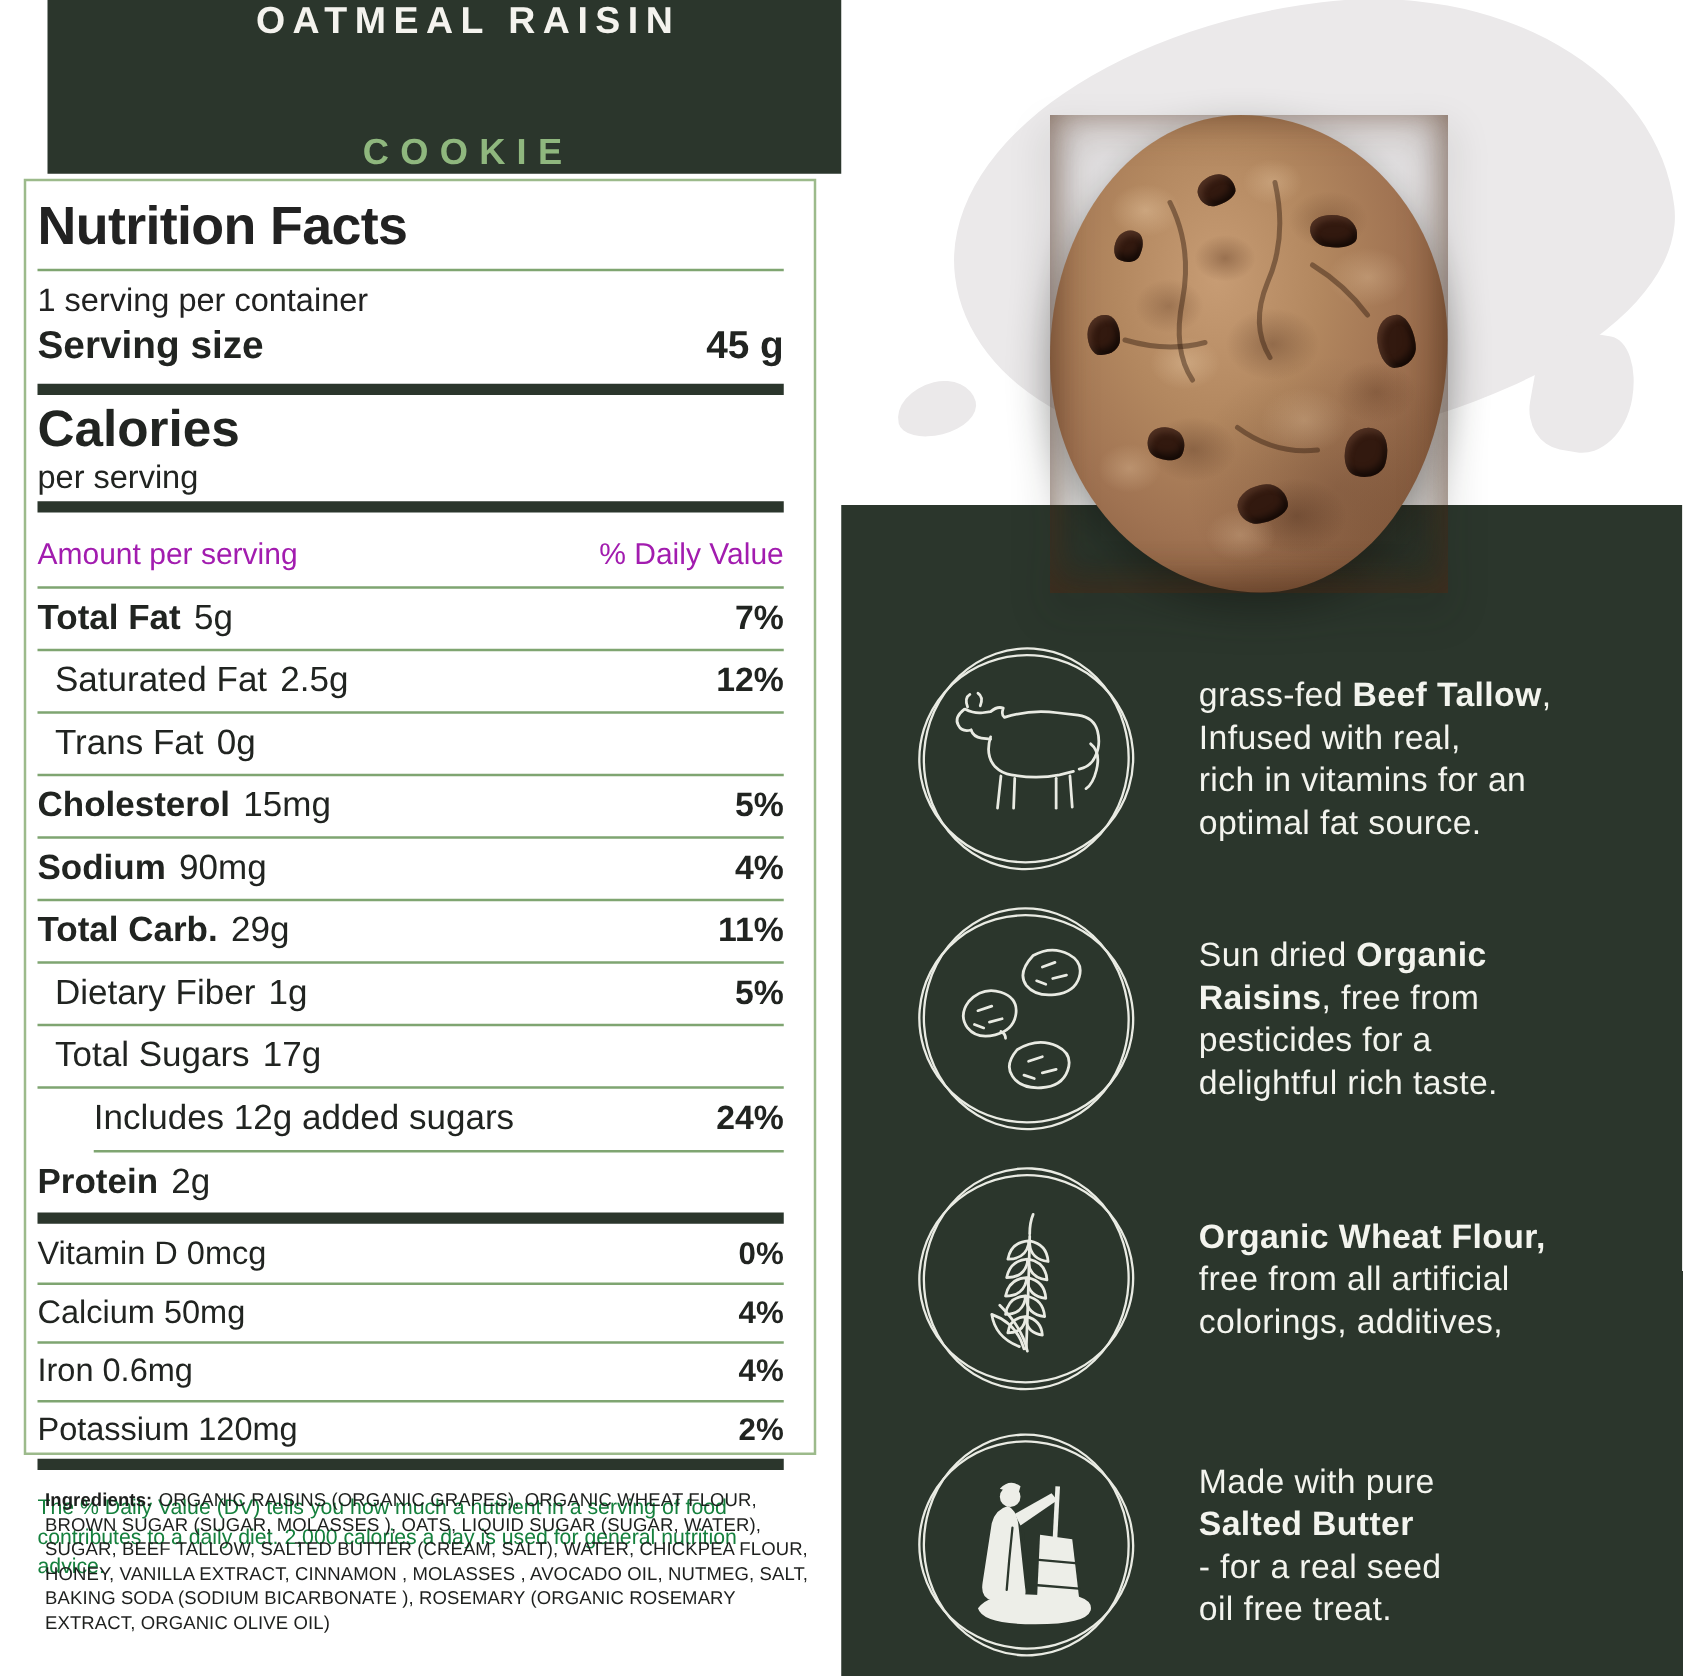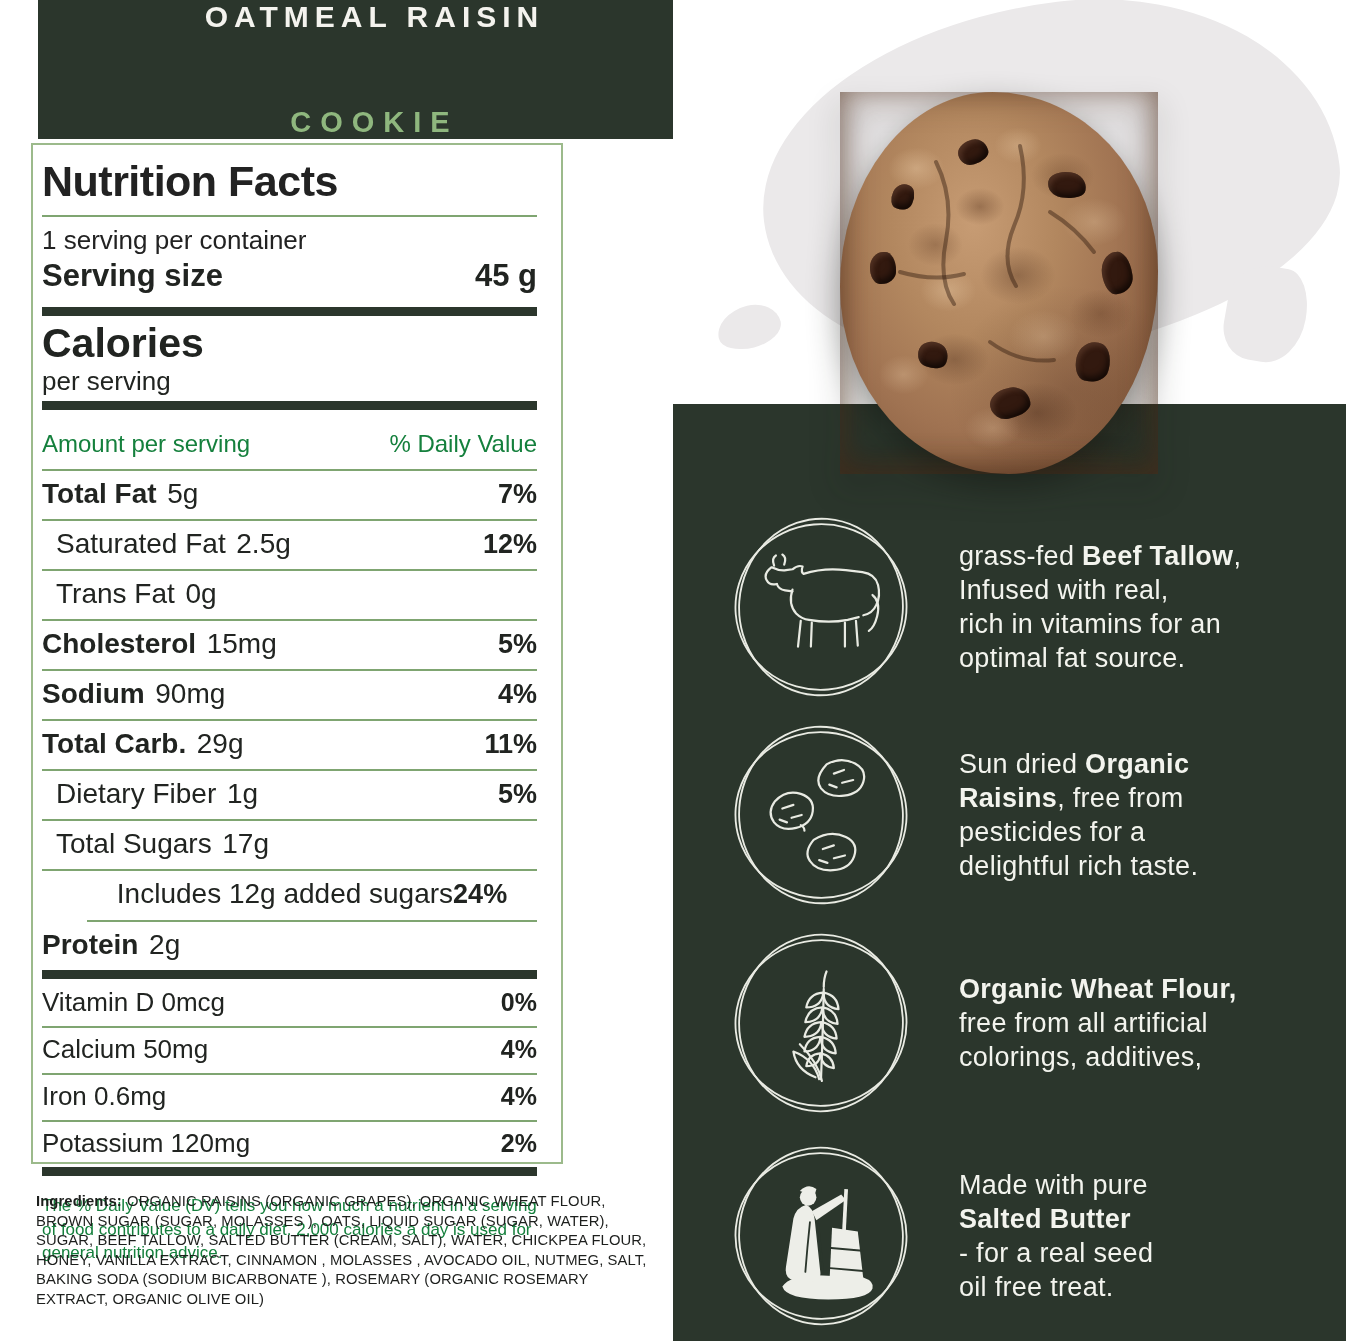--- a/index.html
+++ b/index.html
@@ -16,45 +16,45 @@
   body{font-family:"Liberation Sans","DejaVu Sans",sans-serif;color:var(--ink);}
   .page{position:relative;width:1346px;height:1341px;background:#fff;overflow:hidden;}
 
   
   .brand{position:absolute;left:0;top:0;width:673px;height:139px;background:var(--dark);
          display:flex;flex-direction:column;align-items:center;justify-content:space-between;gap:6px;margin-left:38px;}
   .brand-line1{color:#f4f3ee;font-size:30px;font-weight:700;letter-spacing:6px;}
   .brand-line2{color:var(--sage);font-size:29px;font-weight:700;letter-spacing:9px;}
 
   
-  .nf-box{position:absolute;left:31px;top:143px;width:532px;height:1021px;background:#fff;
+  .nf-box{position:absolute;left:19px;top:143px;width:634px;height:1021px;background:#fff;
           border:2px solid var(--border);padding:12px 24px 14px 9px;}
   .nf-title{font-size:43px;font-weight:800;letter-spacing:-0.5px;color:#222;}
   .hr-green{height:2px;background:var(--line);margin:9px 0 8px 0;}
   .nf-serv-count{font-size:26px;color:#222;margin:2px 0 2px 0;}
   .nf-serving-row{display:flex;justify-content:space-between;align-items:baseline;
                   font-size:31px;font-weight:800;margin:2px 0 0 0;}
   .bar{height:9px;background:var(--dark);}
   .bar-1{margin-top:13px;}
   .nf-cal{display:flex;justify-content:space-between;align-items:center;padding:6px 0 4px 0;}
   .cal-t{font-size:41px;font-weight:800;line-height:1.05;}
   .cal-s{font-size:26px;font-weight:400;margin-top:1px;}
   .cal-v{font-size:62px;font-weight:800;letter-spacing:1px;}
-  .nf-ahead{display:flex;justify-content:space-between;font-size:24px;color:#15803d;
+  .nf-ahead{display:flex;justify-content:space-between;font-size:24px;color:#a21caf;
             padding:20px 0 11px 0;border-bottom:2px solid var(--line);}
   .row{display:flex;justify-content:space-between;align-items:baseline;
        border-bottom:2px solid var(--line);padding:7px 0 9px 0;font-size:28px;}
   .row .rname{font-weight:400;}
   .row.r-main .nm{font-weight:800;}
   .row .amt{margin-left:0.38em;font-weight:400;}
   .row .dv{font-weight:800;font-size:27px;}
   .row.r-sub{padding-left:14px;gap:24px;}
   .row.r-last{border-bottom:none;}
   .row-includes{display:flex;border-bottom:none;padding:0;font-size:28px;}
-  .row-includes .inner{flex:1;display:flex;justify-content:center;align-items:baseline;
+  .row-includes .inner{flex:1;display:flex;justify-content:space-between;align-items:baseline;
                        margin-left:45px;border-bottom:2px solid var(--line);padding:7px 0 10px 0;}
   .row-includes .dv{font-weight:800;font-size:27px;}
   .bar-2{margin:0 0 2px 0;}
   .mrow{display:flex;justify-content:space-between;align-items:baseline;
         border-bottom:2px solid var(--line);padding:6px 0 8px 0;font-size:26px;}
   .mrow .dv{font-weight:800;font-size:25px;}
   .mrow.m-last{border-bottom:none;}
   .footnote{margin-top:18px;font-size:17px;line-height:1.38;color:#15803d;max-width:600px;}
 
   

